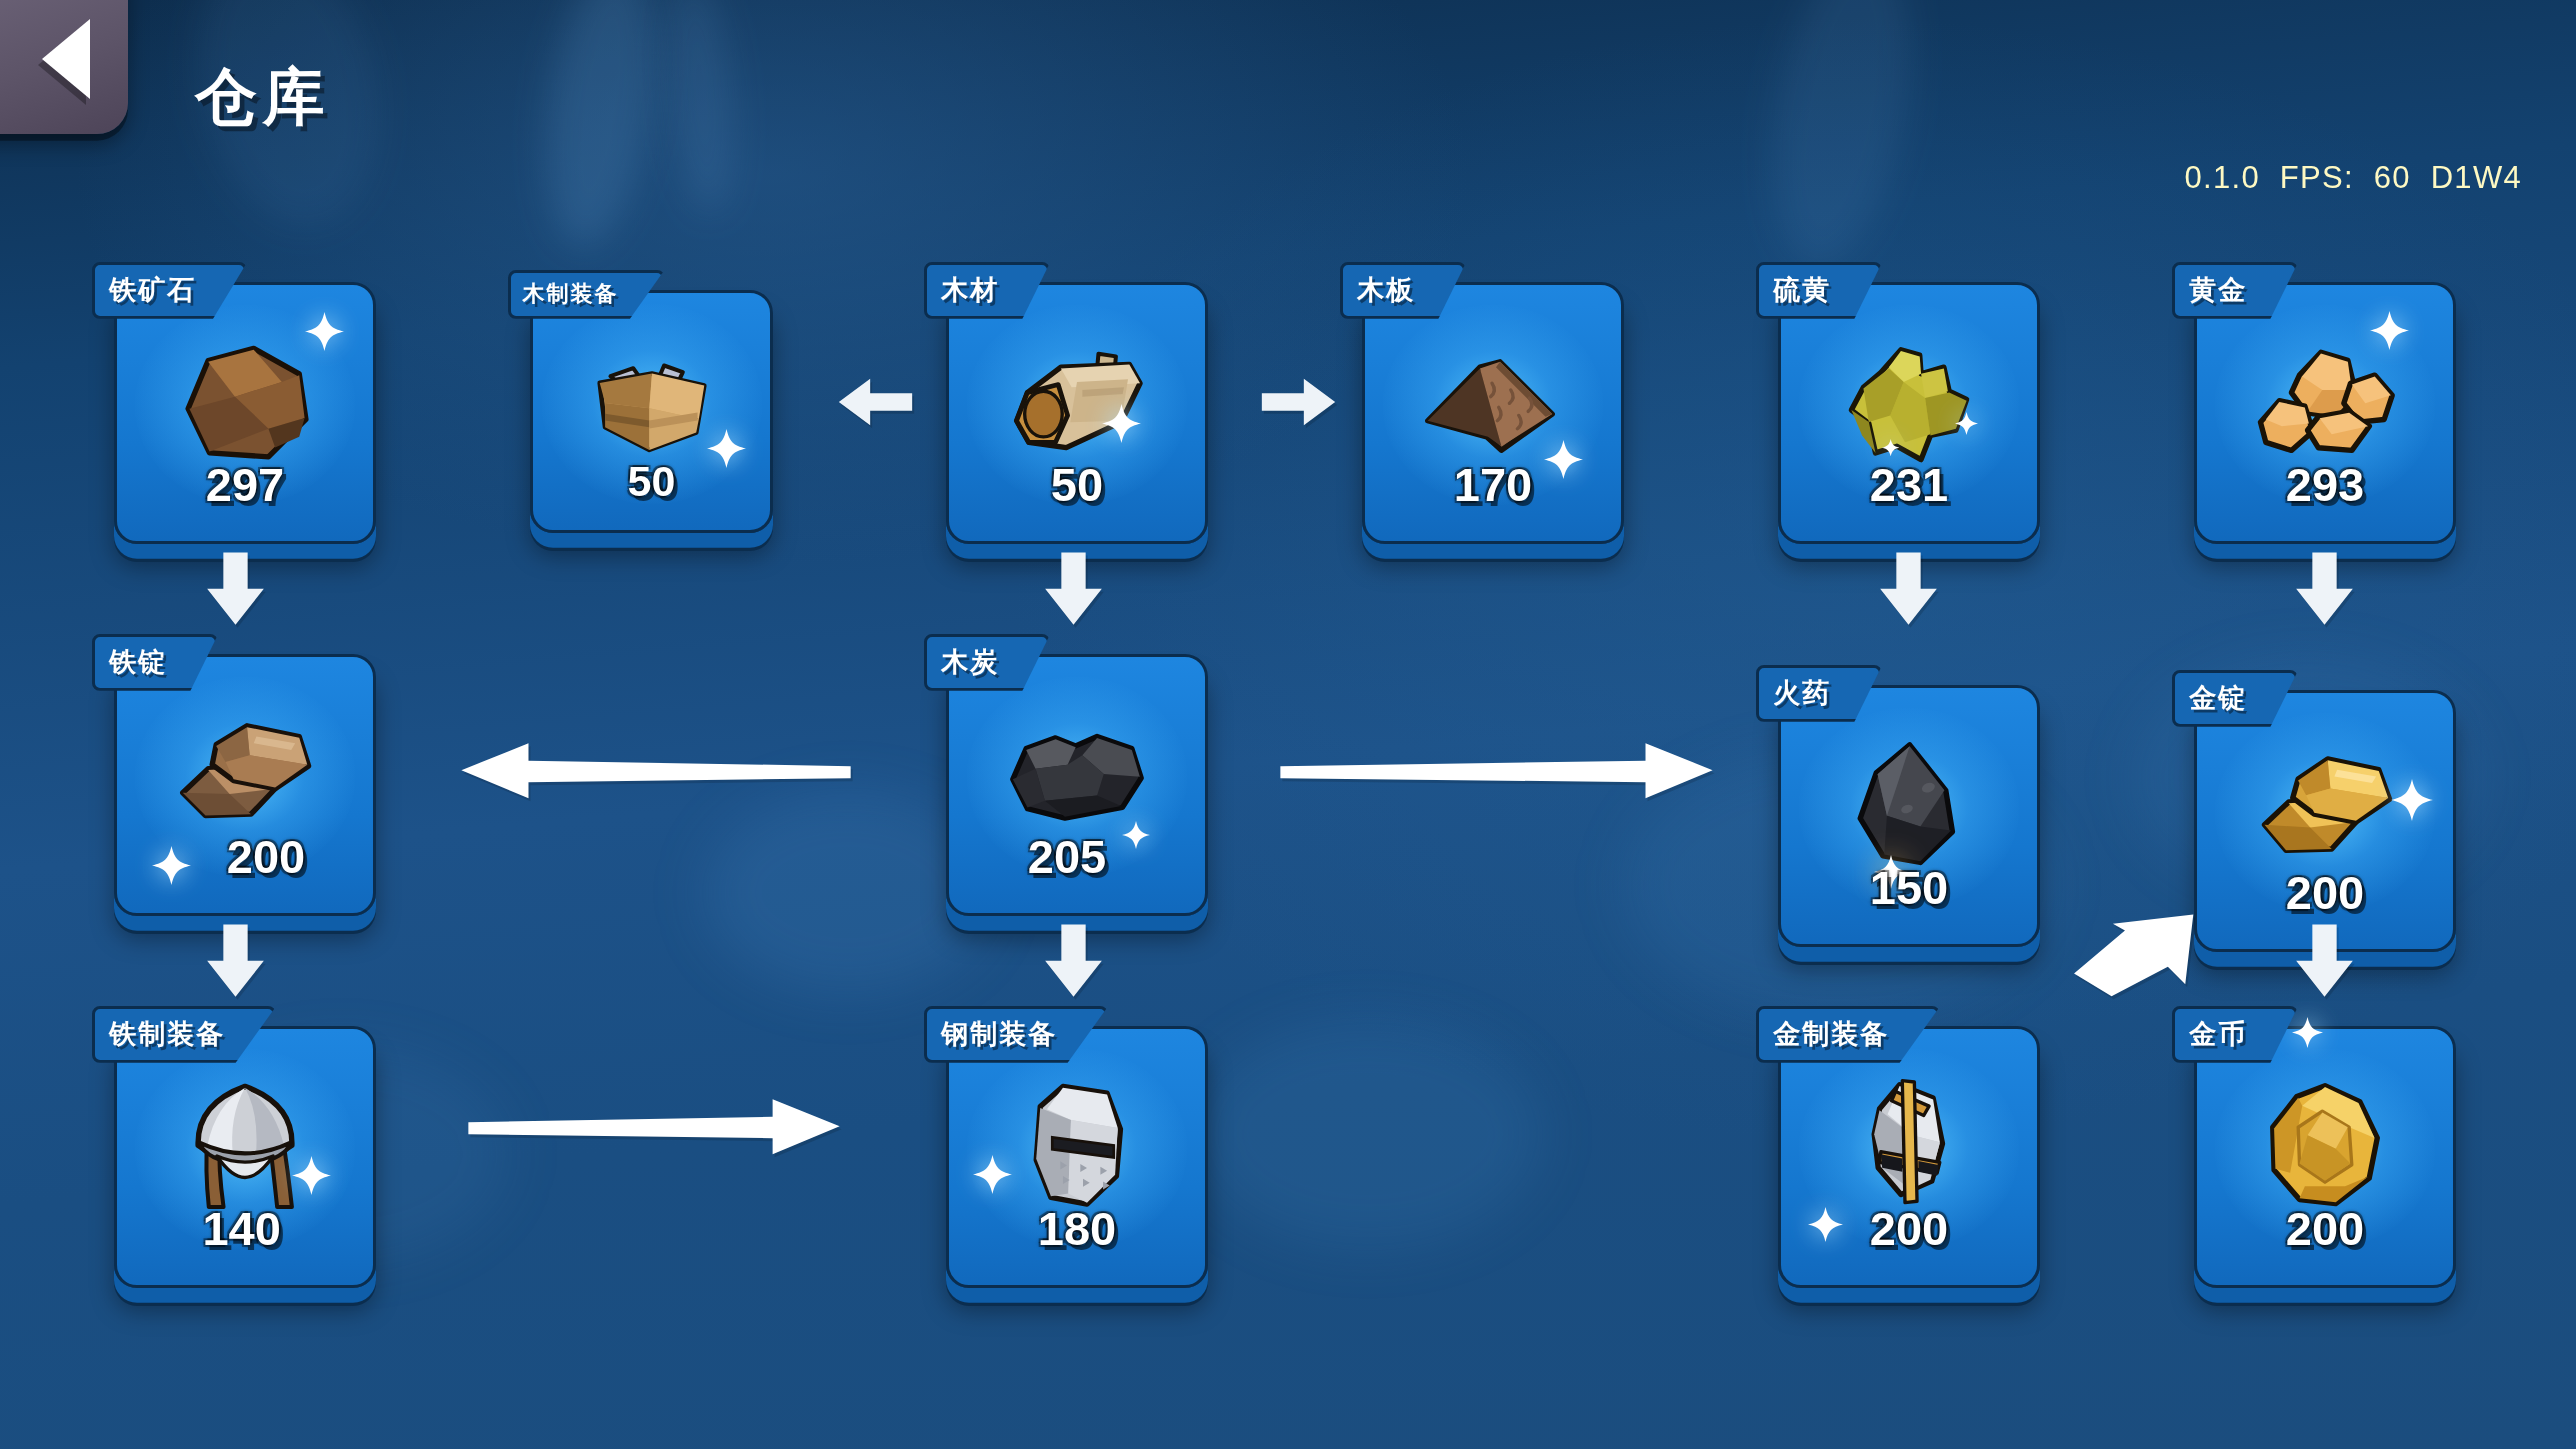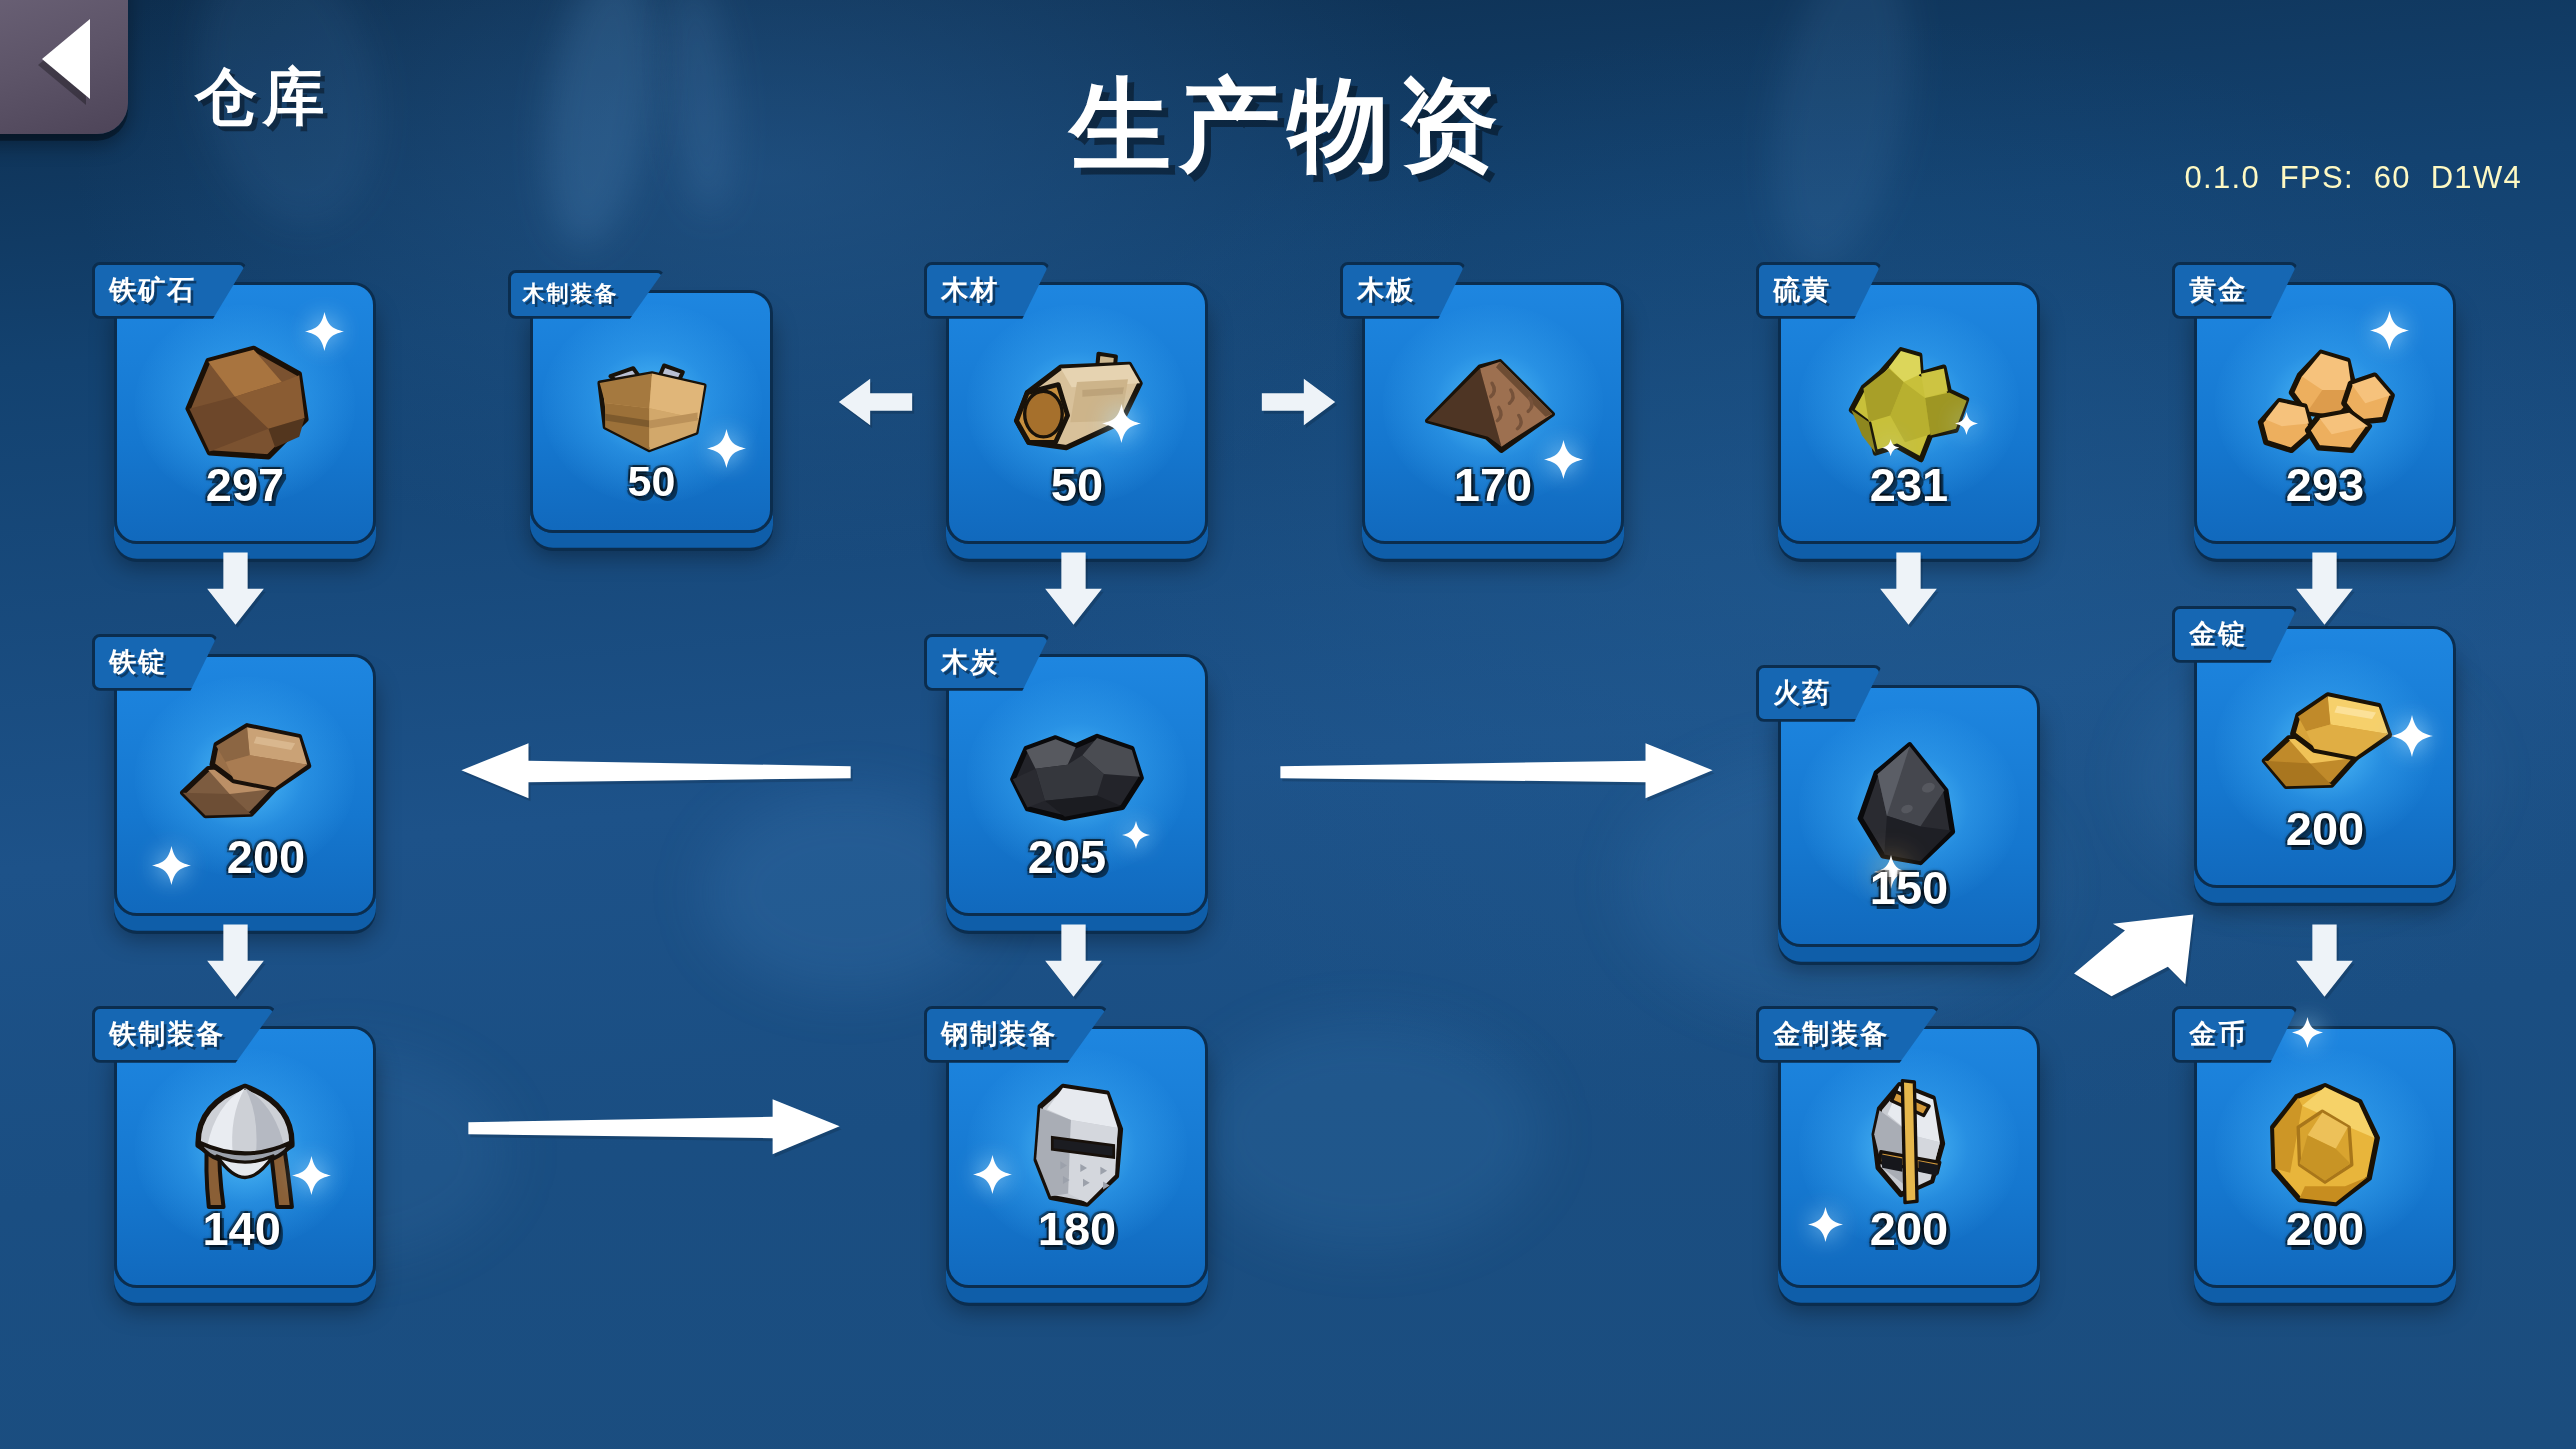--- a/index.html
+++ b/index.html
@@ -130,21 +130,20 @@
   <div class="streak" style="left:671px;top:-27px;width:60px;height:241px;background:rgba(120,180,235,.12);border-radius:50%;transform:rotate(-5deg)"></div>
   <div class="streak" style="left:1778px;top:-54px;width:127px;height:322px;background:rgba(120,180,235,.10);border-radius:50%;transform:rotate(10deg)"></div>
   <div class="streak" style="left:201px;top:-54px;width:174px;height:282px;background:rgba(90,150,210,.10);border-radius:50%;transform:rotate(-12deg)"></div>
 </div>
 
 <div id="topbar">
   <div id="back-btn">
     <div class="tri"></div>
   </div>
   <div id="warehouse-title">仓库</div>
-  <div id="page-title">生产物资</div>
   <div id="version-info">0.1.0  FPS:  60  D1W4</div>
 </div>
 
 <div class="arrow" style="left:835px;top:372px;">
   <svg width="81" height="60" viewBox="0 0 120 90">
       <path d="M5 45 L52 10 L52 32 L115 32 L115 58 L52 58 L52 80 Z" fill="#eef3f8"></path>
     </svg>
 </div>
 <div class="arrow" style="left:1258px;top:372px;">
   <svg width="81" height="60" viewBox="0 0 120 90">
@@ -413,21 +412,21 @@
     </svg>
   </div>
   <div class="sparkle" style="left:93px;bottom:55px;width:34px;height:34px;filter:drop-shadow(0 0 14.8px rgba(255,205,110,.95));">
     <svg viewBox="0 0 40 40">
         <path d="M20 0 C23 13 27 17 40 20 C27 23 23 27 20 40 C17 27 13 23 0 20 C13 17 17 13 20 0 Z" fill="#fff"></path>
       </svg>
   </div>
   <div class="count">150</div>
 </div>
 
-<div class="card" style="left:2194px;top:626px;">
+<div class="card" style="left:2194px;top:690px;">
   <div class="glow"></div>
   <div class="banner">金锭</div>
   <div class="item">
     <svg width="148" height="121" viewBox="0 0 220 180">
       <path d="M20 112 L56 78 L124 74 L156 108 L120 148 L52 150 Z" fill="#c08a2a" stroke="#1a1206" stroke-width="8" stroke-linejoin="round"></path>
       <path d="M56 80 L124 76 L154 108 L88 116 Z" fill="#f0c257"></path>
       <path d="M20 112 L88 116 L120 148 L52 150 Z" fill="#a9761f"></path>
       <path d="M70 44 L114 14 L190 30 L206 74 L156 108 L94 96 L62 72 Z" fill="#d8a43a" stroke="#1a1206" stroke-width="8" stroke-linejoin="round"></path>
       <path d="M114 16 L190 32 L204 72 L118 58 Z" fill="#f6d06b"></path>
       <path d="M70 46 L114 16 L118 58 L82 68 Z" fill="#c08a2a"></path>

